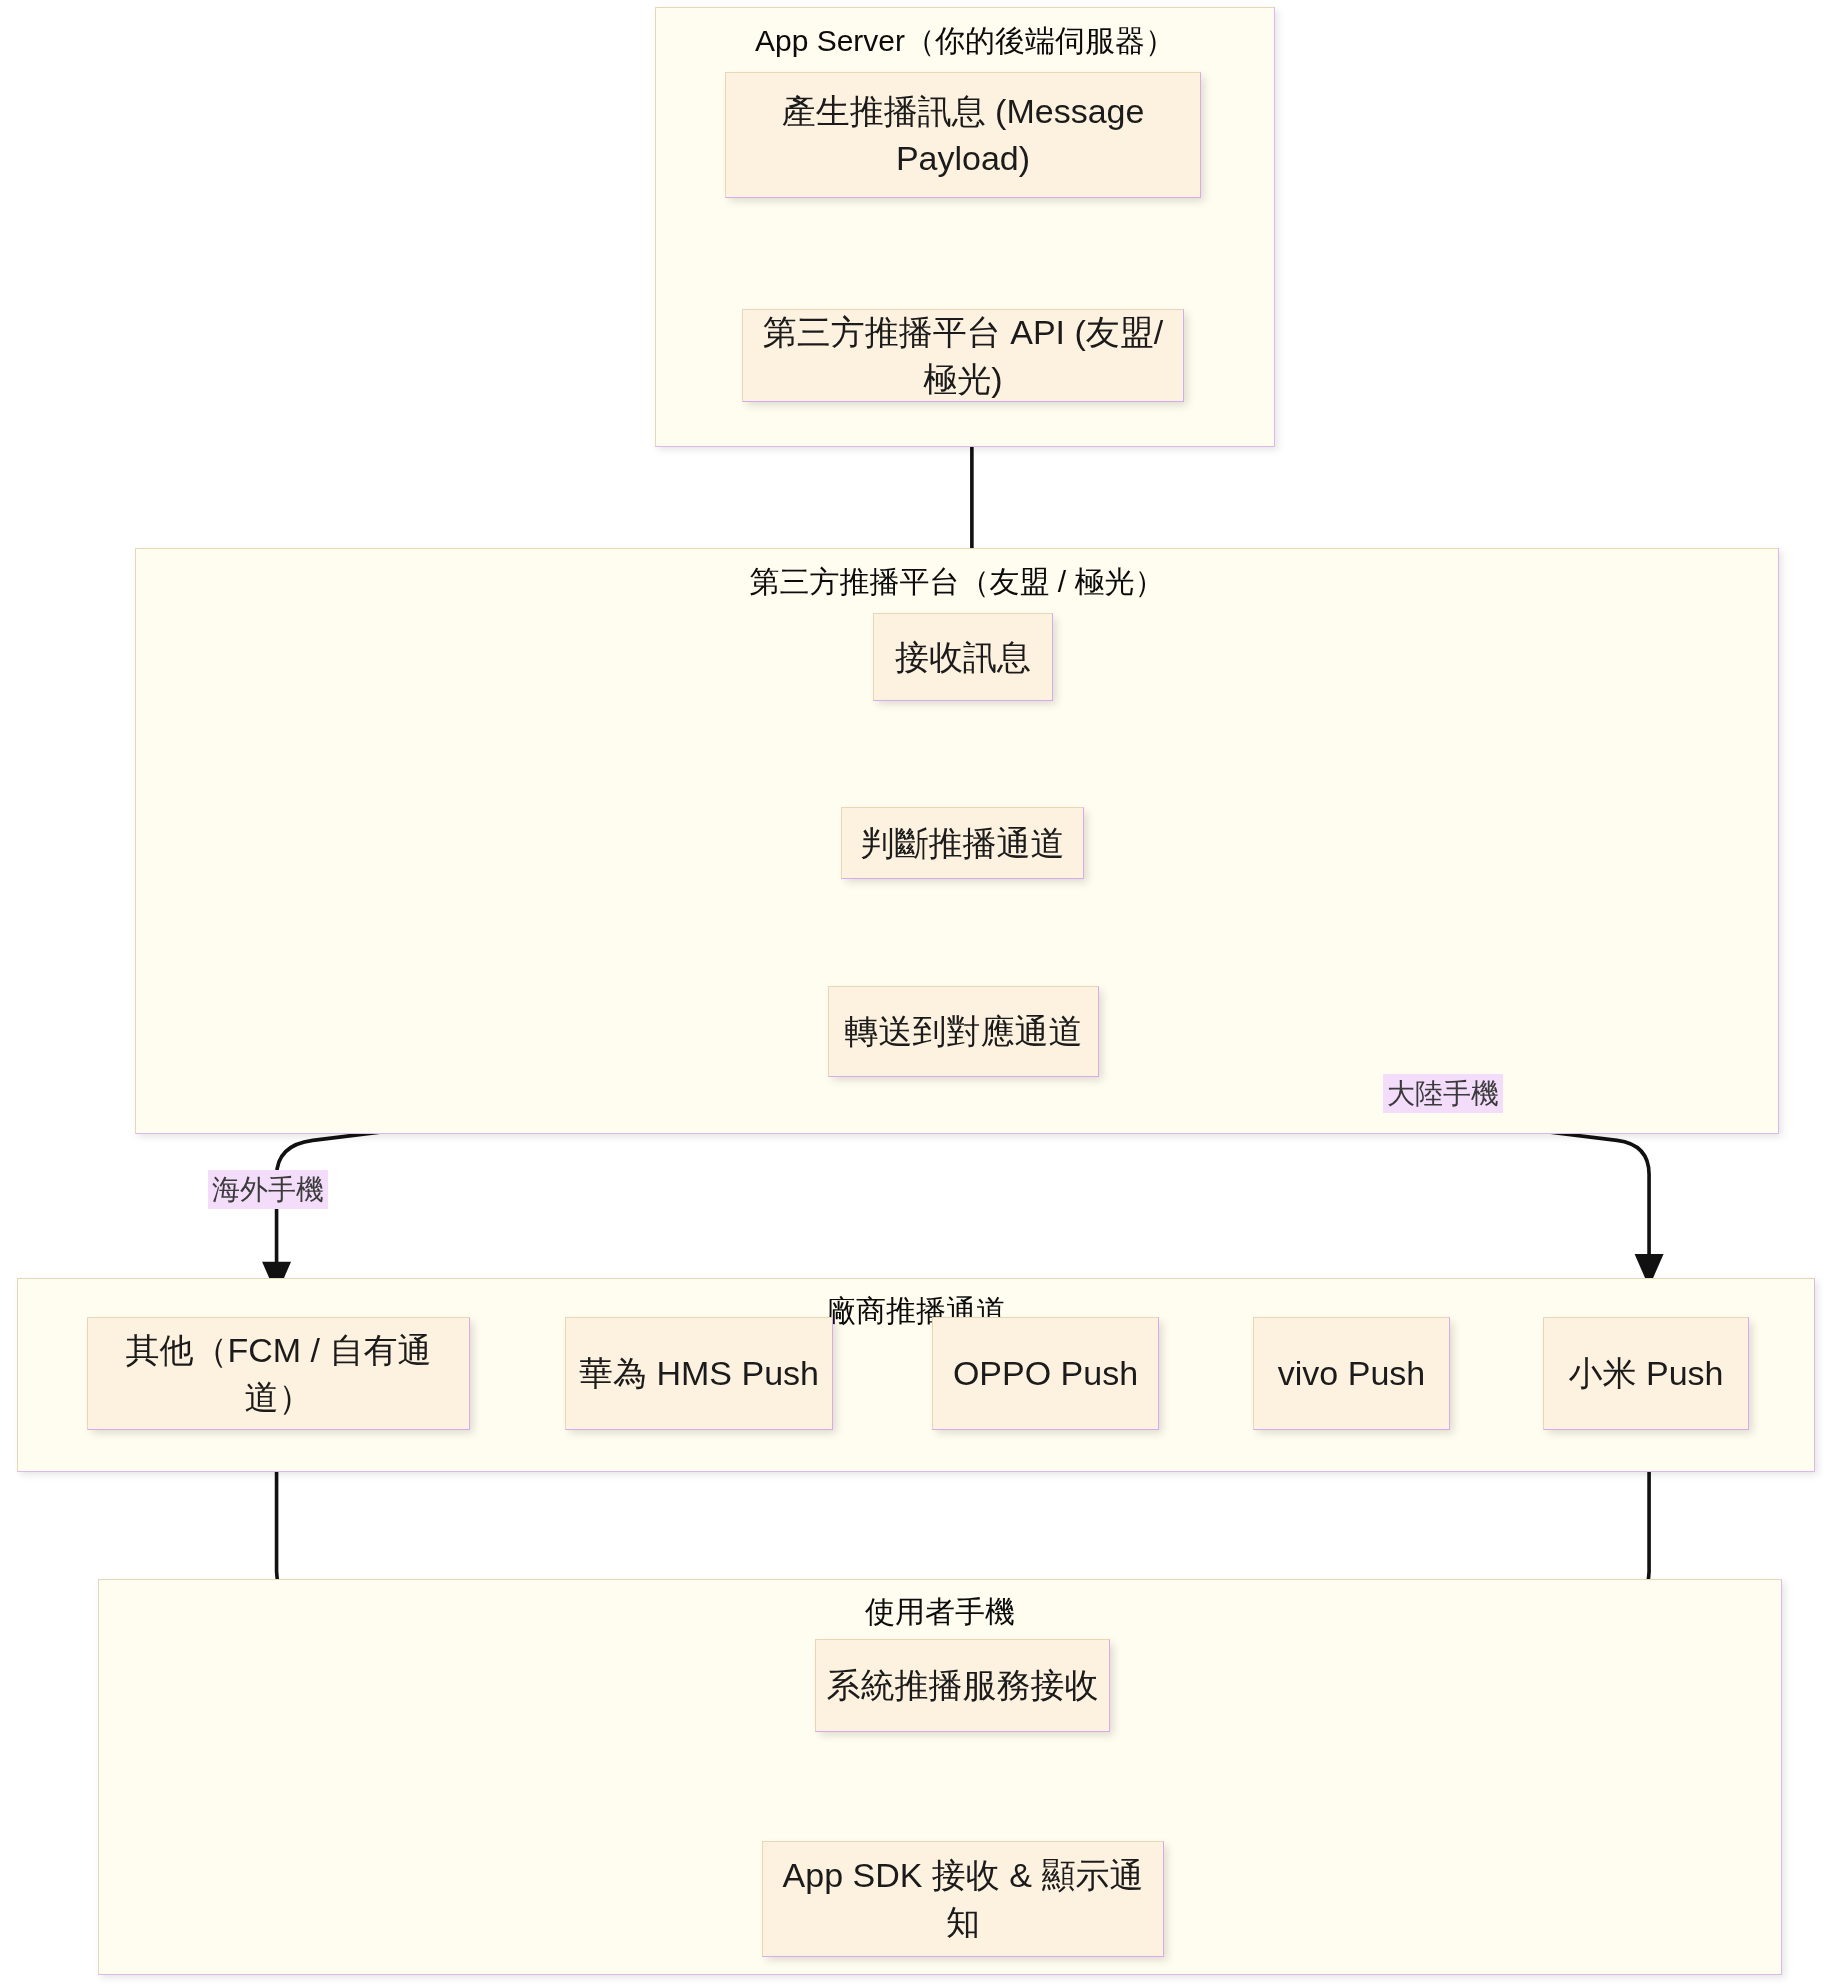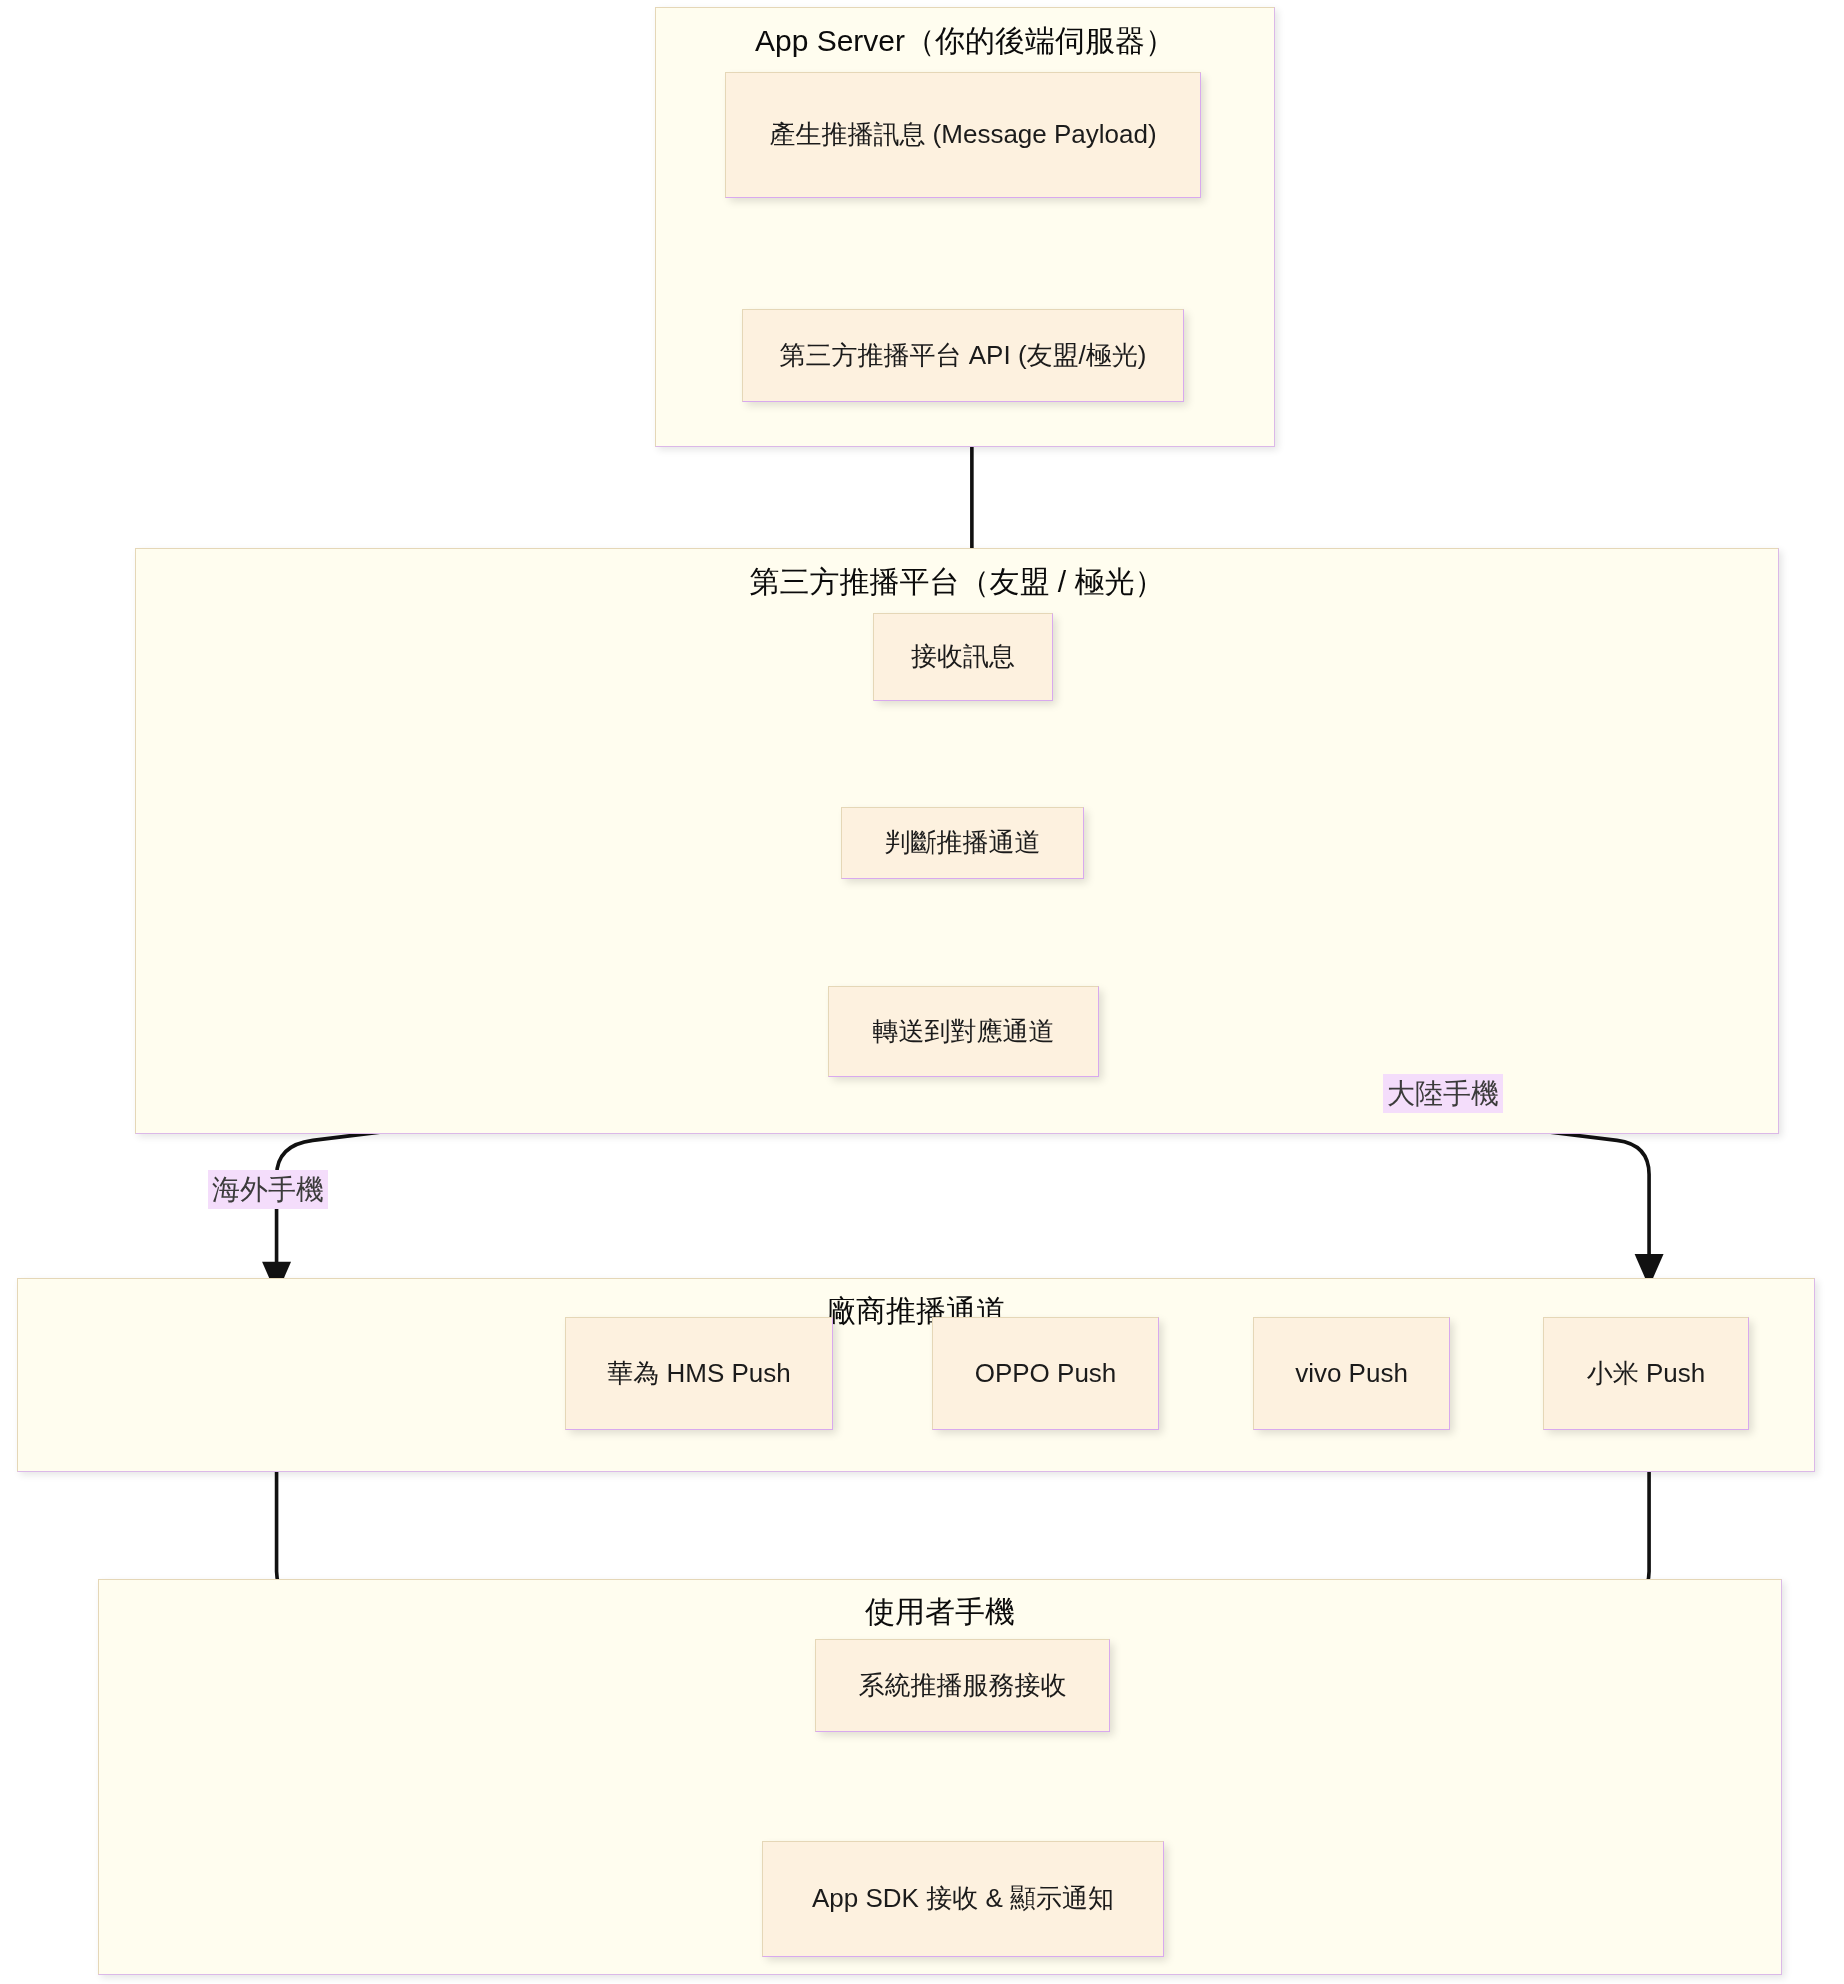--- a/index.html
+++ b/index.html
@@ -42,21 +42,21 @@
     background: #fdf1df;
     border: 1.6px solid #e5d7b7;
     border-right-color: #d8a9ee;
     border-bottom-color: #d8a9ee;
     box-sizing: border-box;
     display: flex;
     align-items: center;
     justify-content: center;
     text-align: center;
     color: #1b1b1b;
-    font-size: 26px;
+    font-size: 34px;
     line-height: 1.38;
     padding: 3.1px 8.3px;
     box-shadow: 3.6px 4.1px 8.3px rgba(0,0,0,0.13);
   }
   
   .edge-label {
     position: absolute;
     background: #f4ddfb;
     color: #3b3b3b;
     font-size: 28px;
@@ -164,20 +164,23 @@
   </div>
 
   <div class="node" style="left:841px; top:807px; width:243px; height:72px;">
     <span>判斷推播通道</span>
   </div>
 
   <div class="node" style="left:828px; top:986px; width:271px; height:91px;">
     <span>轉送到對應通道</span>
   </div>
 
+  <div class="node" style="left:87px; top:1317px; width:383px; height:113px;">
+    <span>其他（FCM / 自有通道）</span>
+  </div>
 
   <div class="node" style="left:565px; top:1317px; width:268px; height:113px;">
     <span>華為 HMS Push</span>
   </div>
 
   <div class="node" style="left:932px; top:1317px; width:227px; height:113px;">
     <span>OPPO Push</span>
   </div>
 
   <div class="node" style="left:1253px; top:1317px; width:197px; height:113px;">

